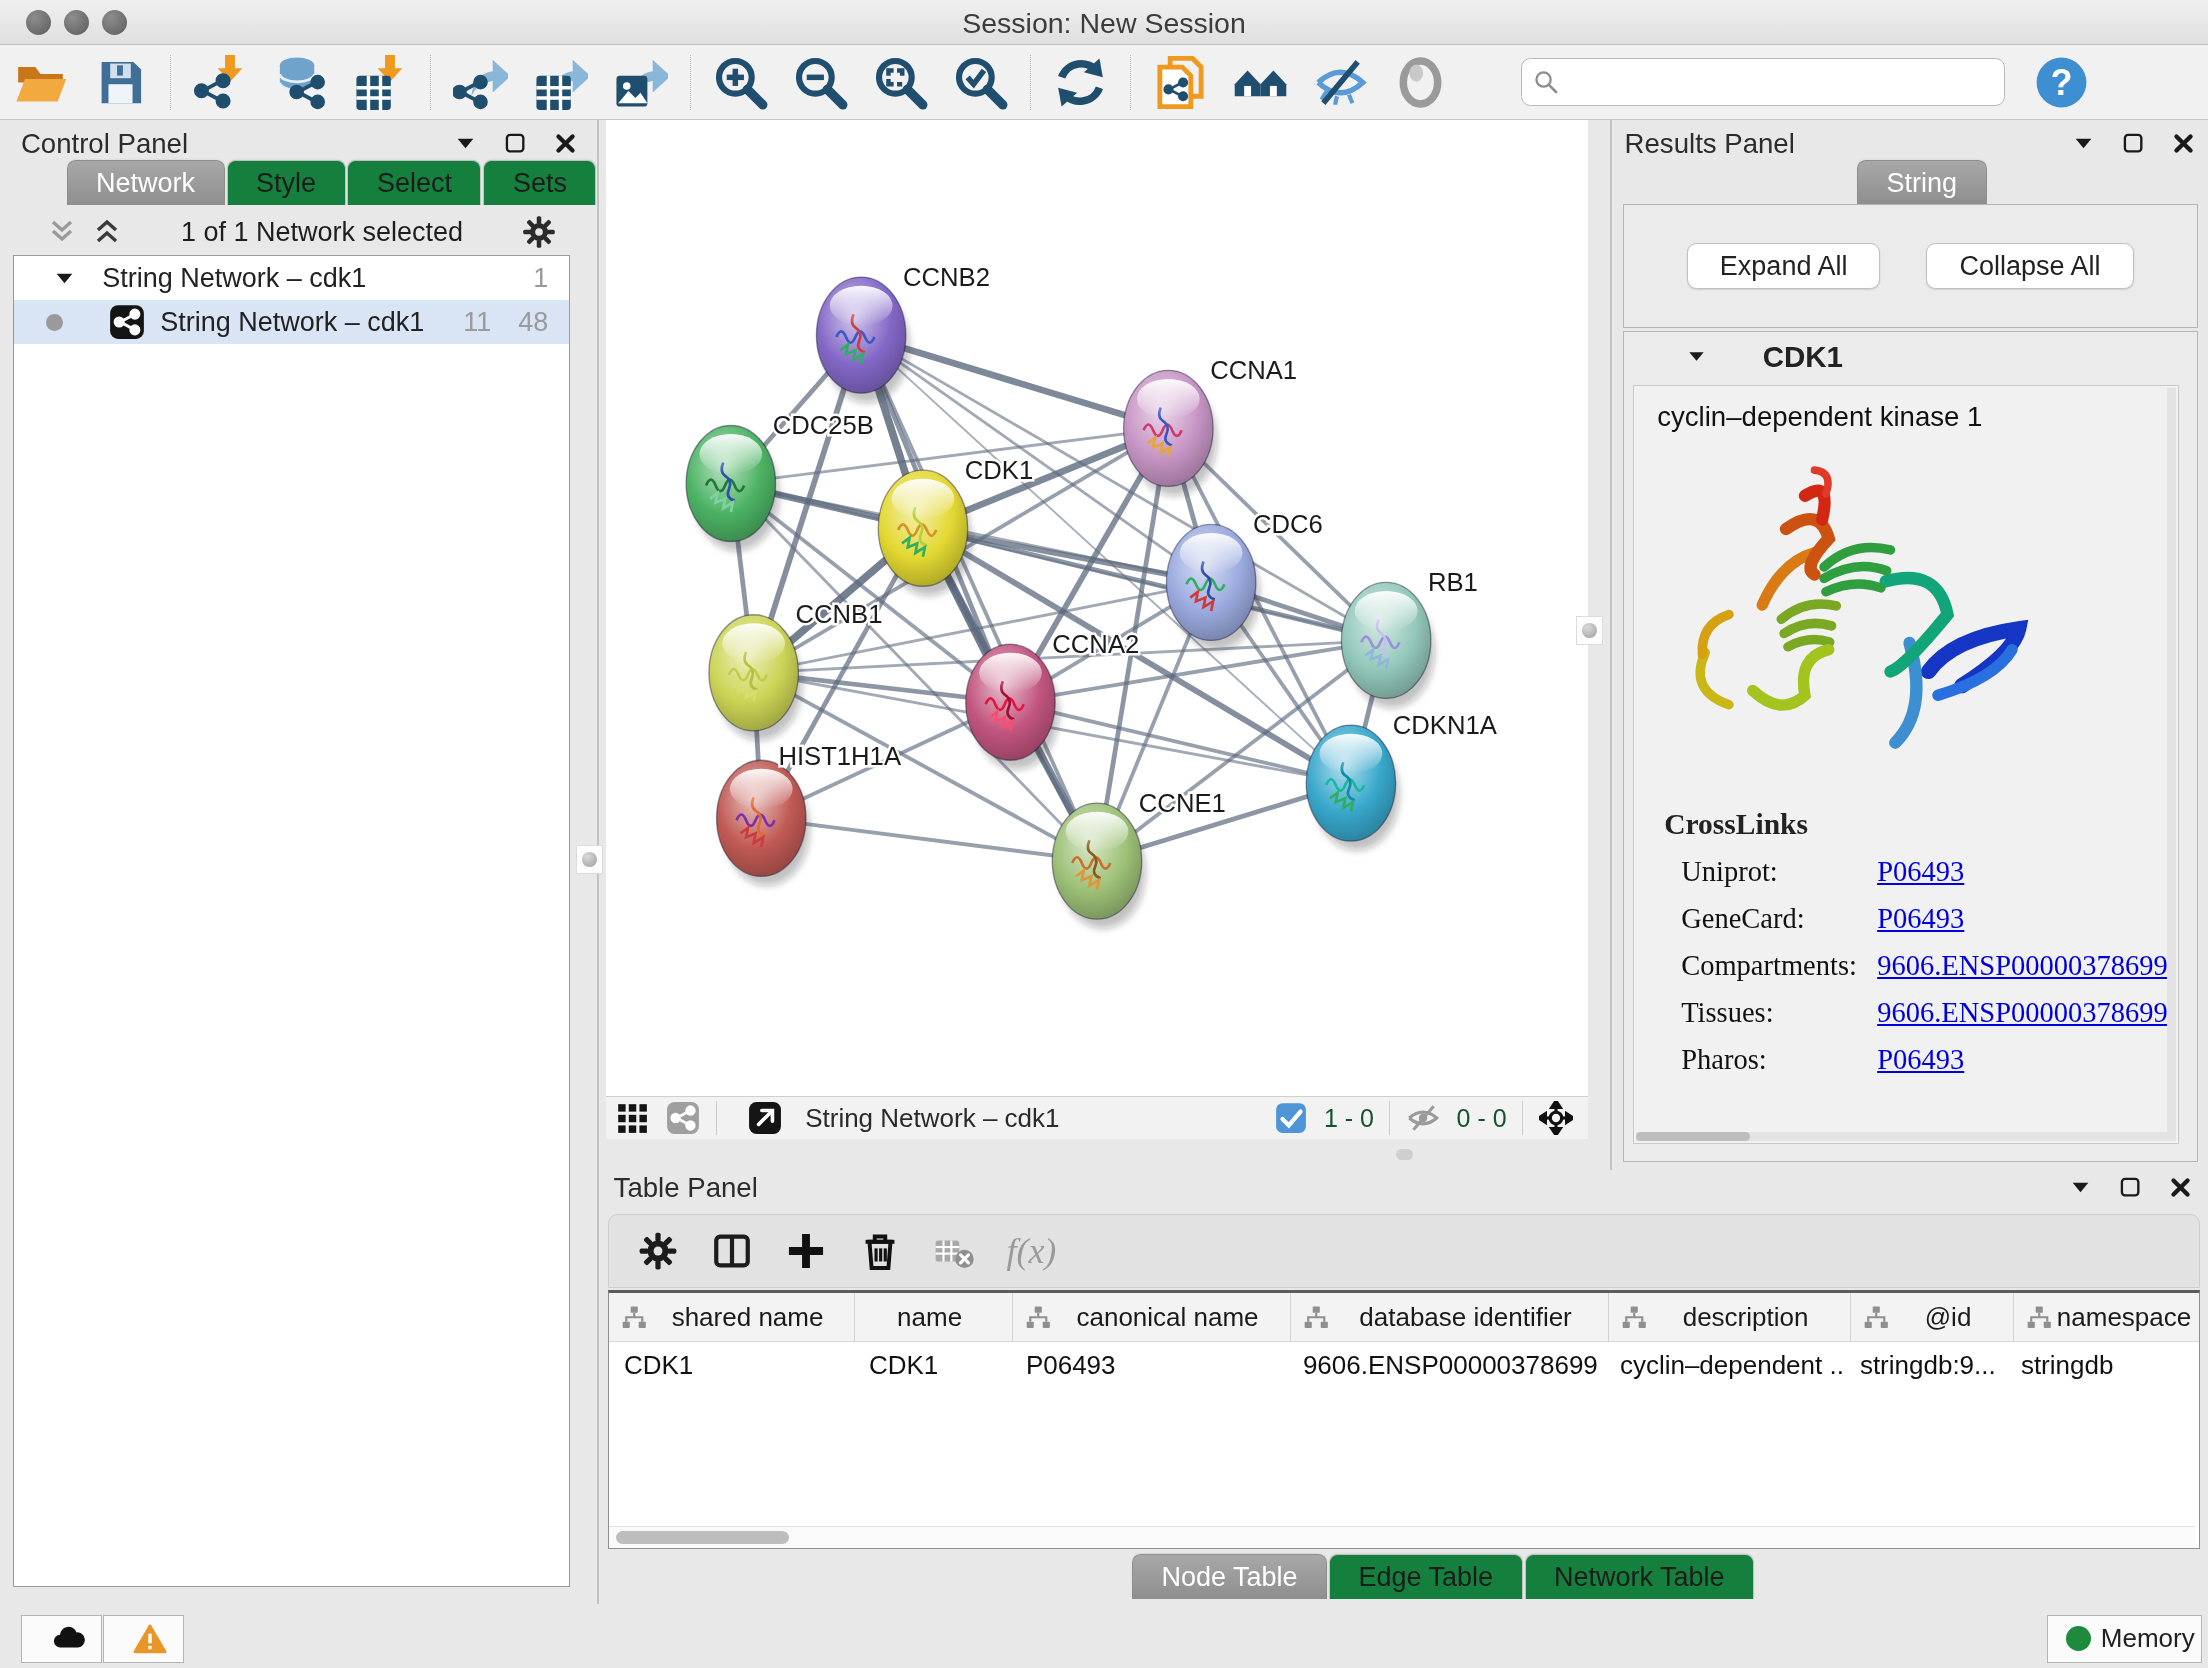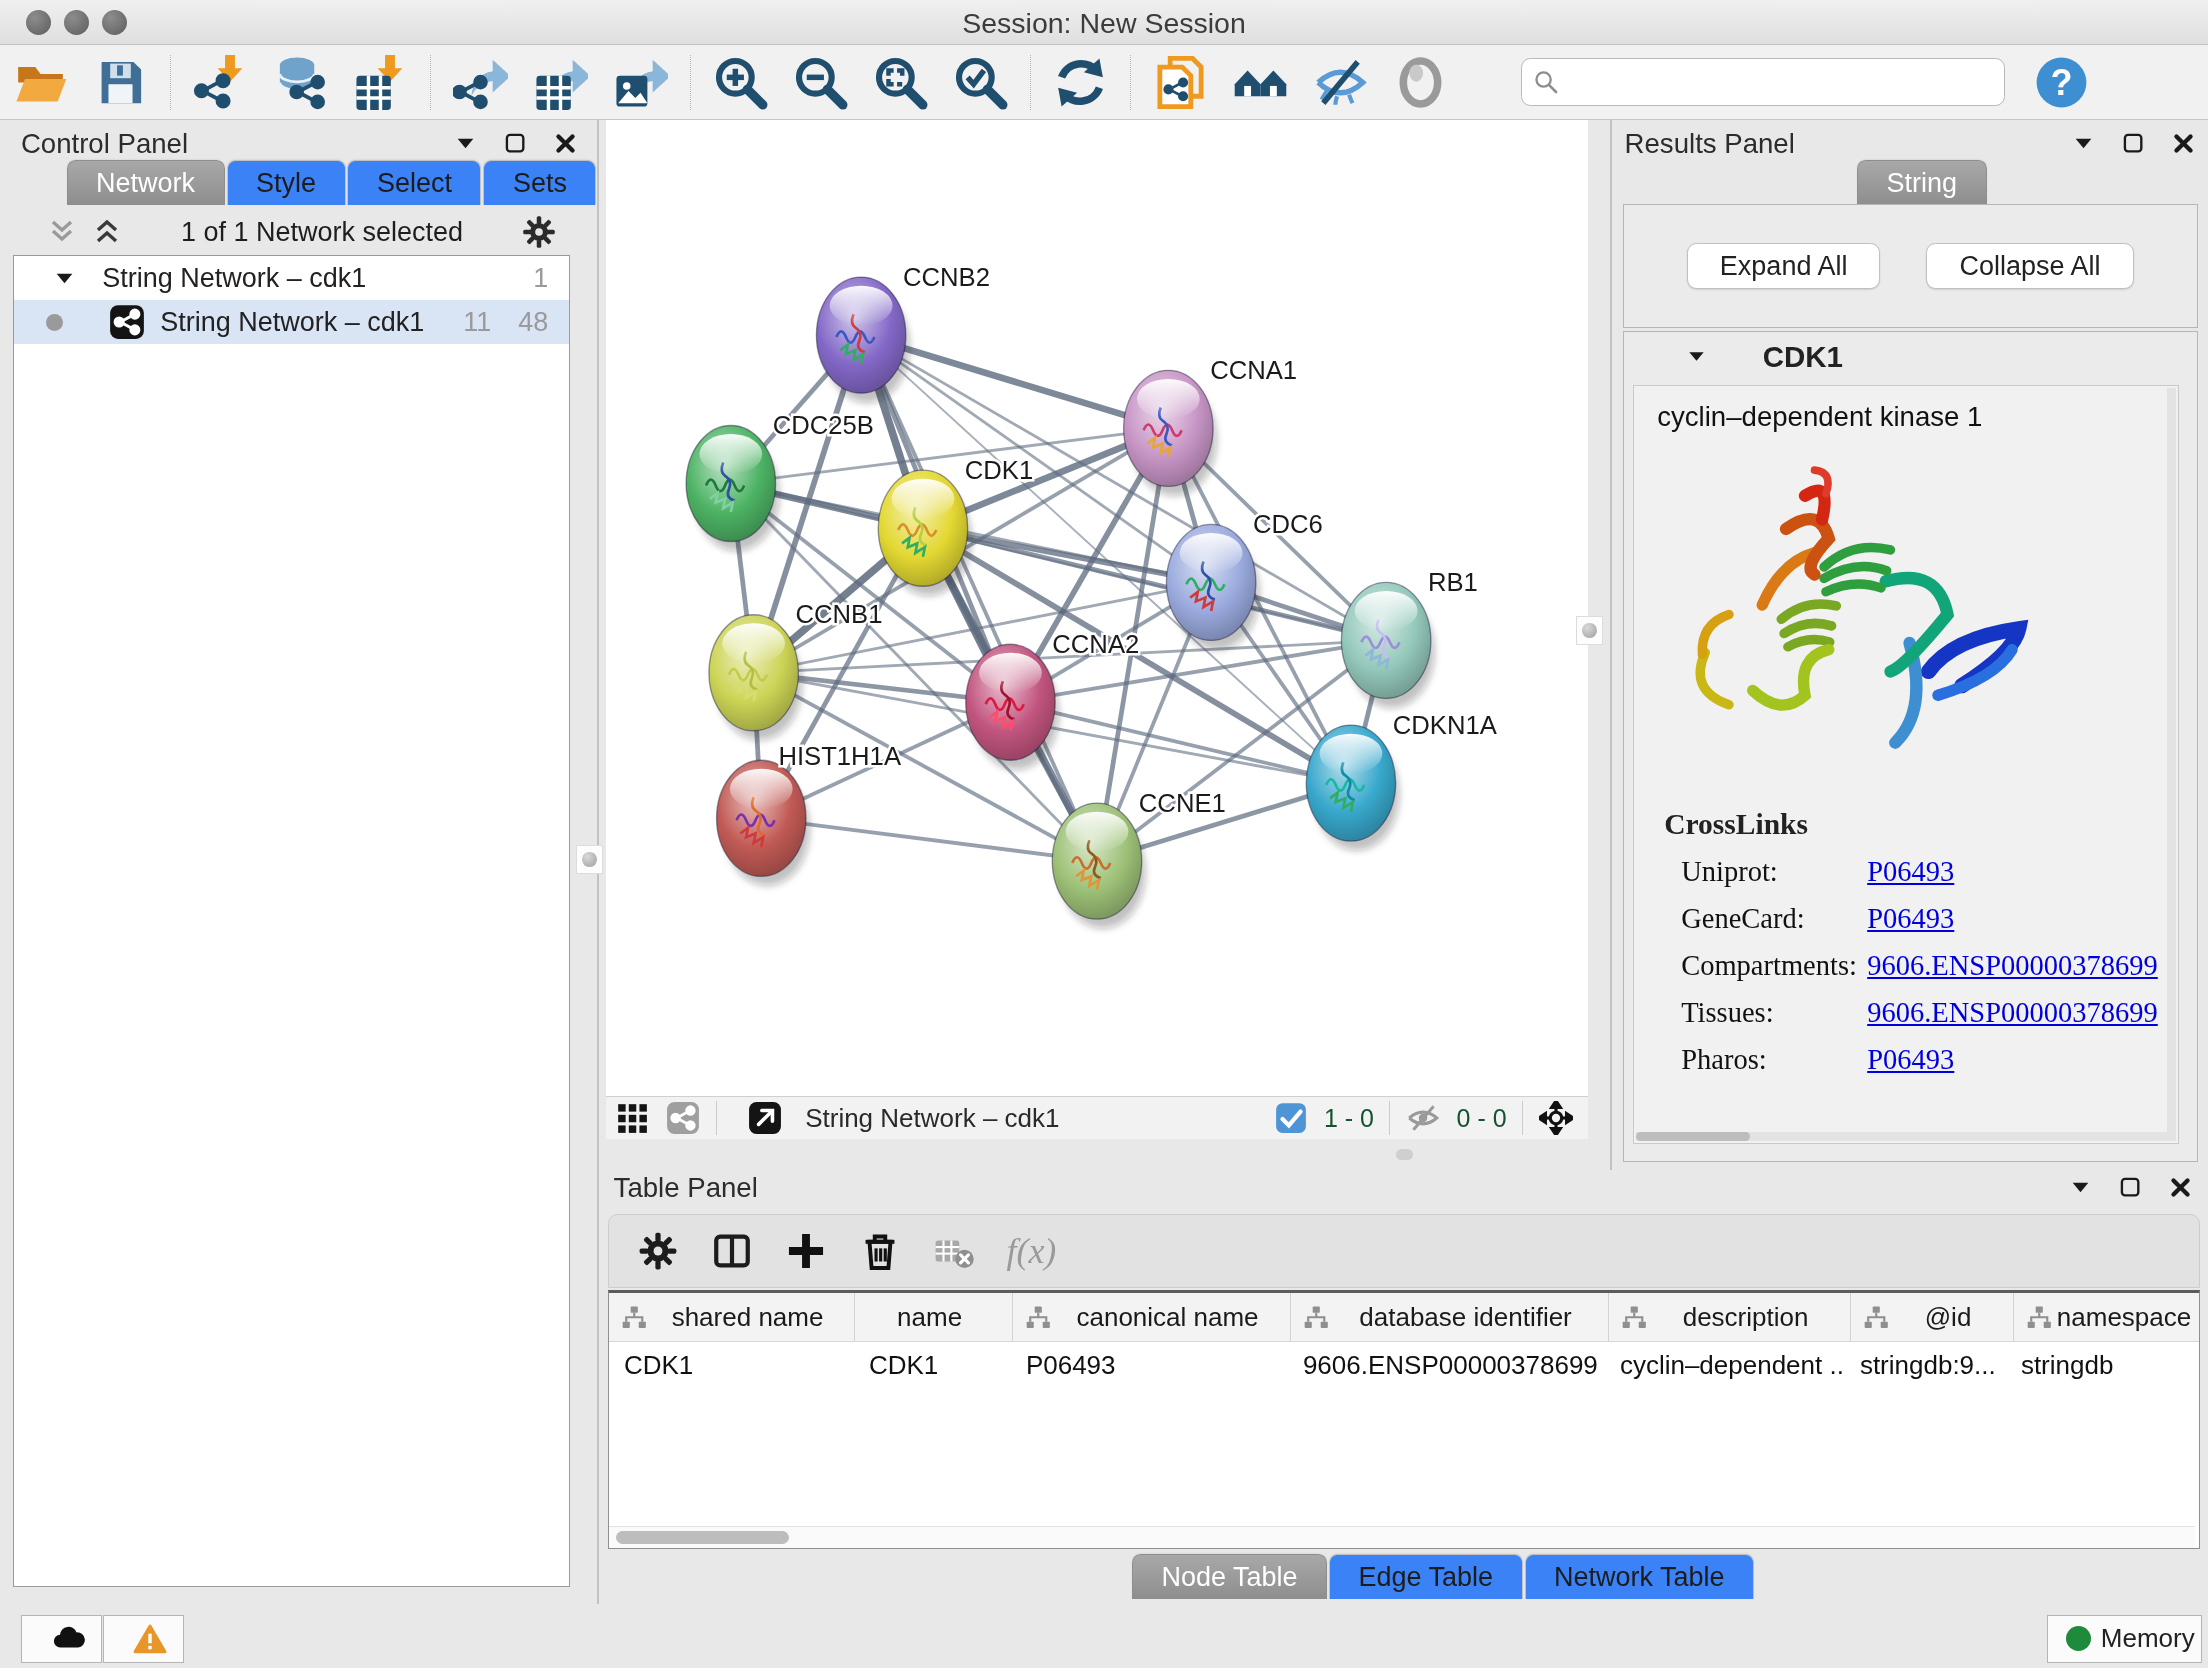--- a/index.html
+++ b/index.html
@@ -25,21 +25,21 @@
   #help-btn{margin-left:27px;}
   
   .panel-title{font-size:27.6px;color:#2c2c2c;}
   .win-ctrls{display:flex;align-items:center;gap:25px;}
   .win-ctrls svg{width:25px;height:25px;}
   
   #control-panel{position:absolute;left:7.6px;top:120px;width:584px;height:1484px;}
   #cp-header{position:absolute;left:13.3px;top:7.6px;width:557px;display:flex;justify-content:space-between;align-items:center;}
   .tabs-row{position:absolute;display:flex;}
   .tab{height:44px;padding:0 28.5px;display:flex;align-items:center;justify-content:center;
-    font-size:27px;background:#3b82f6;border:1px solid #c2c2c2;border-bottom:none;
+    font-size:27px;background:#15803d;border:1px solid #c2c2c2;border-bottom:none;
     border-radius:8.6px 8.6px 0 0;margin-right:1.9px;color:#1c1c1c;box-shadow:0 -1px 1.9px rgba(0,0,0,.06);}
   .tab.active{background:linear-gradient(#a8a8a8,#8e8e8e);color:#fff;border-color:#8e8e8e;}
   #cp-tabs{left:59px;top:40px;}
   #cp-subbar{position:absolute;left:13.3px;top:91px;width:557px;height:42px;display:flex;align-items:center;}
   #cp-subbar .status{flex:1;text-align:center;font-size:27px;color:#1e1e1e;}
   #cp-tree{position:absolute;left:5.7px;top:135px;width:555px;height:1330px;background:#fff;
     border:1.9px solid #9a9a9a;}
   .tree-row{height:44px;display:flex;align-items:center;font-size:27px;}
   .tree-row.selected{background:#d9e4f5;}
   .tree-count{color:#9a9a9a;}
@@ -64,21 +64,21 @@
   #rp-section{position:absolute;left:5.7px;top:211px;width:573px;height:829px;border:1.9px solid #b5b5b5;background:#ebebeb;}
   #rp-sec-head{height:49px;display:flex;align-items:center;}
   #rp-sec-head svg{width:23px;height:23px;margin-left:61px;}
   #rp-gene{font-size:29.5px;font-weight:bold;margin-left:55px;}
   #rp-content{position:absolute;left:9.5px;top:53px;width:544px;height:757px;background:#f1f1f1;
     border:1px solid #c9c9c9;overflow:hidden;}
   #rp-desc{font-size:27.6px;margin:15px 0 0 23px;color:#111;}
   #rp-structure{position:absolute;left:38px;top:67px;}
   #crosslinks{position:absolute;left:30px;top:422px;font-family:"Liberation Serif","DejaVu Serif",serif;}
   #crosslinks .cl-title{font-size:29.5px;font-weight:bold;}
-  .cl-row{display:flex;margin-top:15px;font-size:28.5px;}
+  .cl-row{display:flex;margin-top:15px;font-size:28.5px;gap:10px;}
   .cl-label{width:186px;margin-left:17px;color:#111;}
   .cl-link{color:#0000dd;text-decoration:underline;}
   #rp-vscroll{position:absolute;right:1.9px;top:1.9px;width:9.5px;height:753px;background:#e3e3e3;}
   #rp-hscroll{position:absolute;left:1.9px;bottom:1.9px;height:9.5px;width:533px;background:#e3e3e3;}
   #rp-hthumb{position:absolute;left:0;top:0;height:9.5px;width:114px;background:#bdbdbd;border-radius:4.8px;}
   
   #table-panel{position:absolute;left:606px;top:1170px;width:1594px;height:438px;}
   #tp-header{position:absolute;left:7.6px;top:1.9px;width:1579px;display:flex;justify-content:space-between;align-items:center;}
   #tp-toolbar{position:absolute;left:1.9px;top:44px;width:1590px;height:72px;background:#e2e2e2;
     border:1px solid #cdcdcd;border-radius:9.5px 9.5px 0 0;display:flex;align-items:center;}

